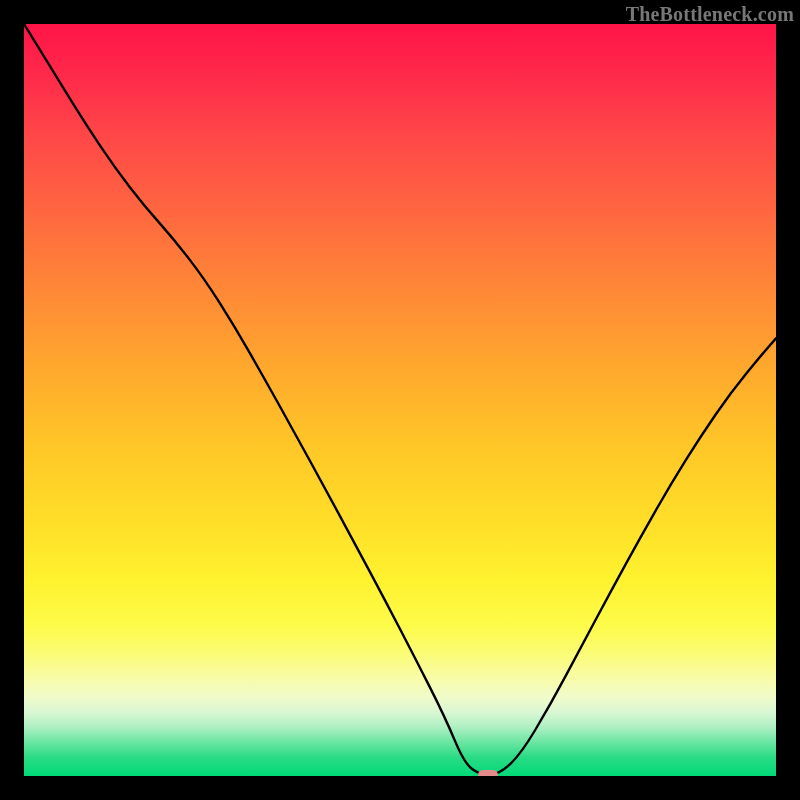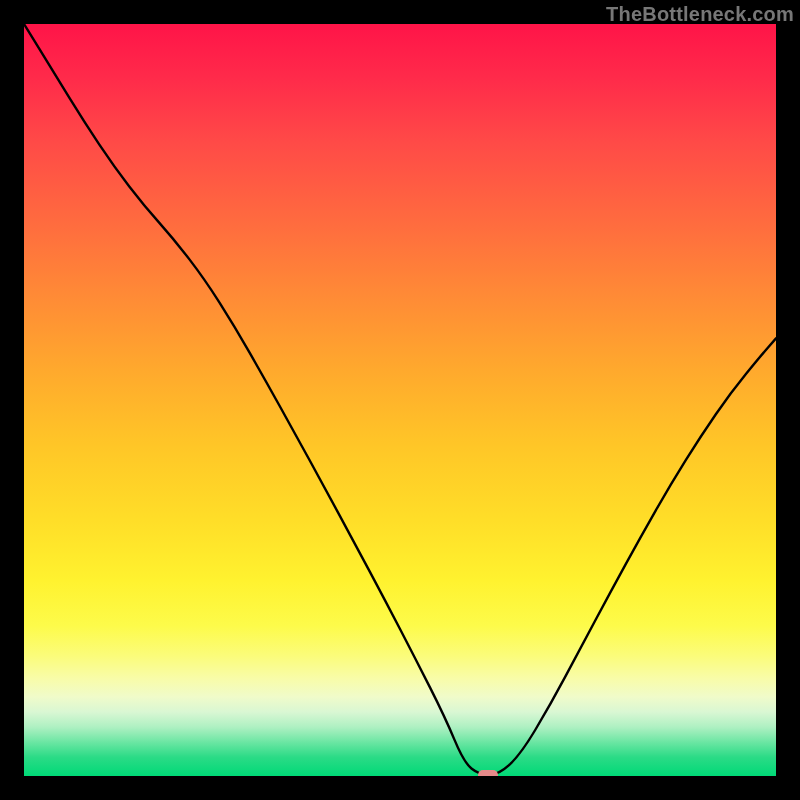--- a/index.html
+++ b/index.html
@@ -58,21 +58,21 @@
     width: 20px;
     height: 10px;
     border-radius: 5px;
     background: #e58a8a;
     transform: translate(-50%, -50%);
   }
   .watermark {
     position: absolute;
     top: 3px;
     right: 6px;
-    font-family: Liberation Sans, sans-serif;
+    font-family: Liberation Serif, serif;
     font-size: 20px;
     font-weight: bold;
     color: #777777;
     letter-spacing: 0.2px;
   }
 </style>
 </head>
 <body>
 
 <div class="chart-container">

